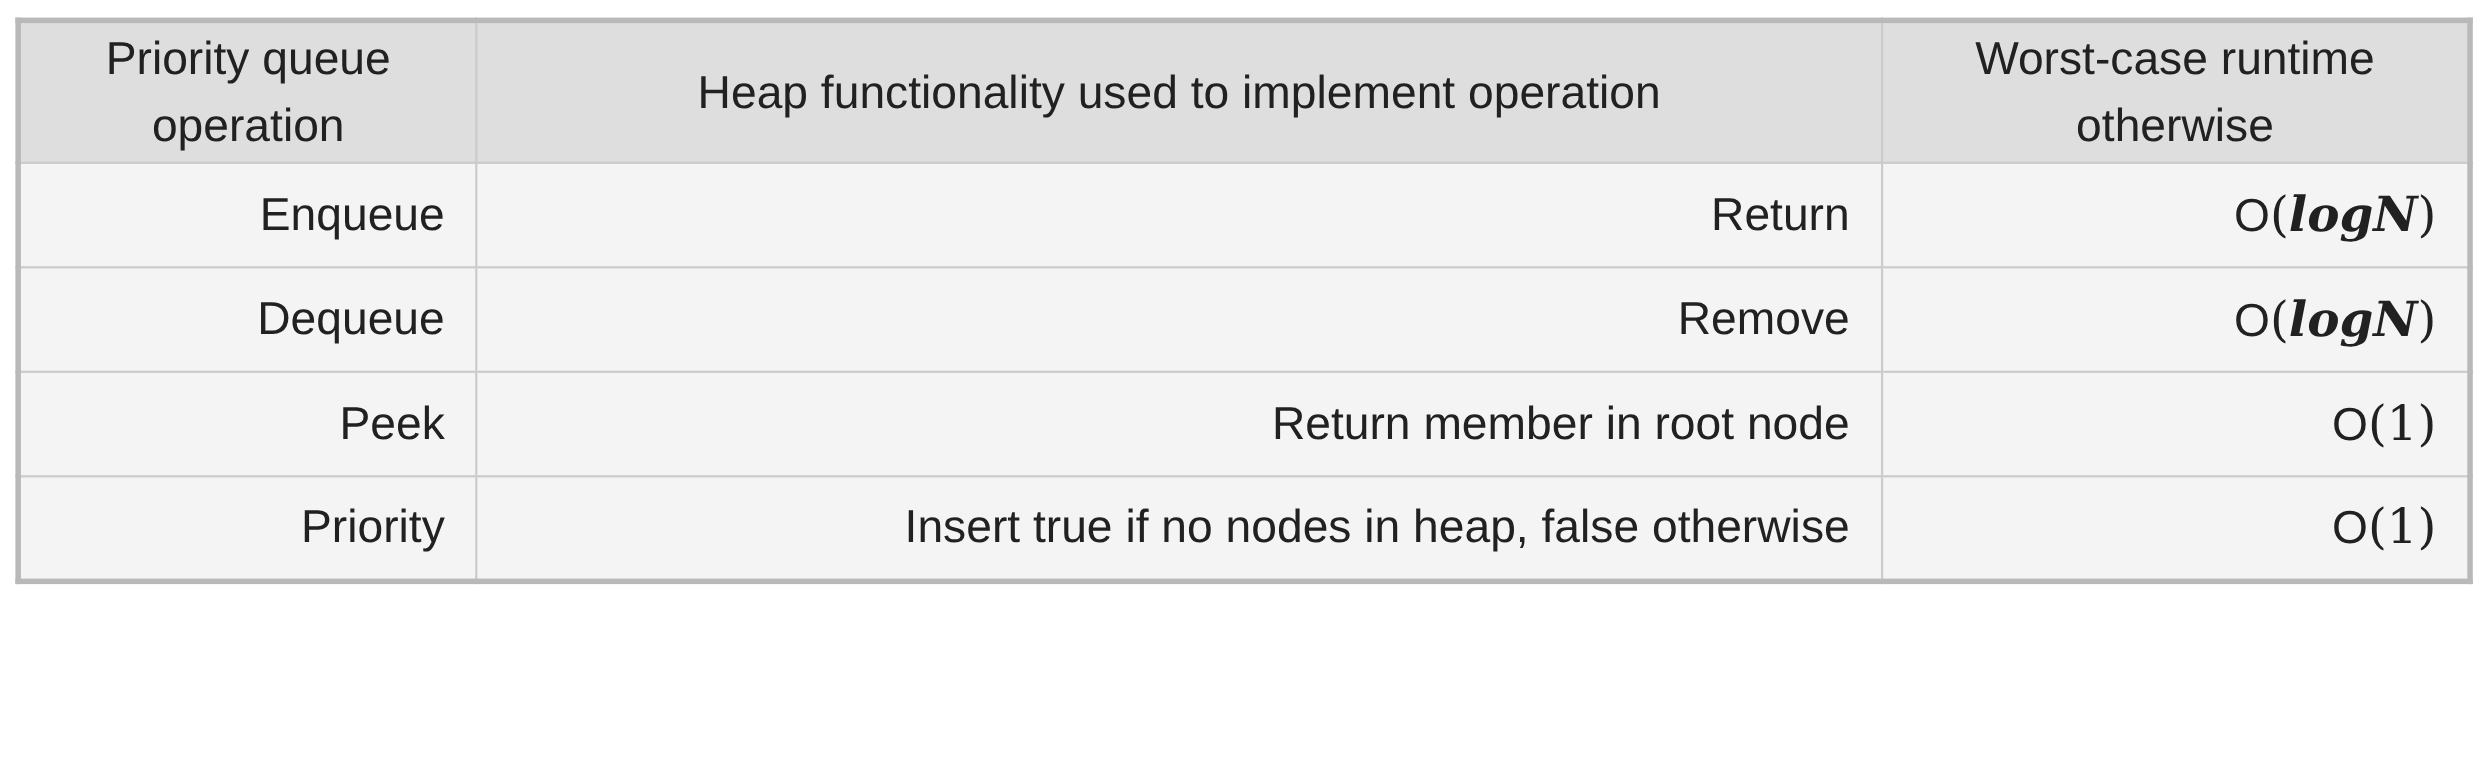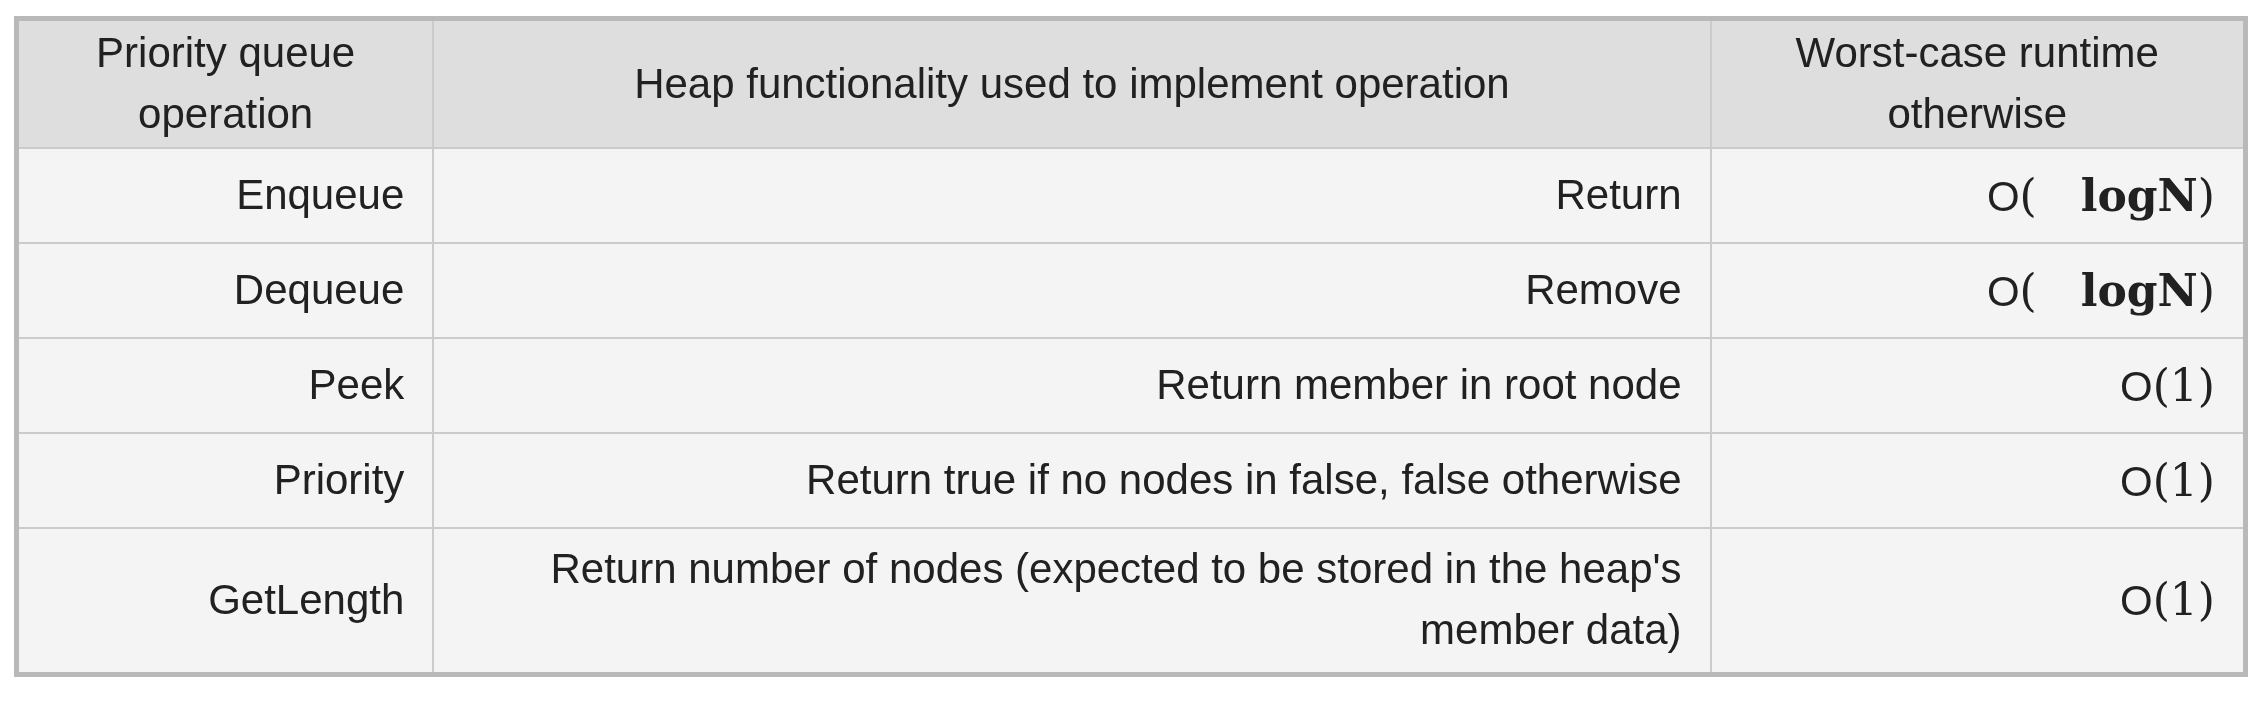--- a/index.html
+++ b/index.html
@@ -47,22 +47,22 @@
     padding: 10px 28px 10px 20px;
   }
   tbody tr { height: 95px; }
   tbody tr.tall { height: 146px; }
   
   .math {
     font-family: "DejaVu Serif", serif;
     font-size: 44px;
   }
   .expr.bold-italic {
+    font-style: italic;
     font-weight: bold;
-    margin-left: 44px;
   }
   .expr.upright {
     font-style: normal;
     font-weight: normal;
   }
   .big-o {
     font-family: "Liberation Sans", sans-serif;
     font-size: 42px;
   }
 </style>
@@ -103,28 +103,21 @@
   <tr>
     <td>Peek</td>
     <td>Return member in root node</td>
     <td>
       <span class="big-o">O</span><span class="math">(</span><span class="math expr upright">1</span><span class="math">)</span>
     </td>
   </tr>
 
   <tr>
     <td>Priority</td>
-    <td>Return true if no nodes in false, false otherwise</td>
+    <td>Insert true if no nodes in heap, false otherwise</td>
     <td>
       <span class="big-o">O</span><span class="math">(</span><span class="math expr upright">1</span><span class="math">)</span>
     </td>
   </tr>
 
-  <tr class="tall">
-    <td>GetLength</td>
-    <td>Return number of nodes (expected to be stored in the heap's member data)</td>
-    <td>
-      <span class="big-o">O</span><span class="math">(</span><span class="math expr upright">1</span><span class="math">)</span>
-    </td>
-  </tr>
 </tbody>
   </table>
 </div>
 
 </body></html>

